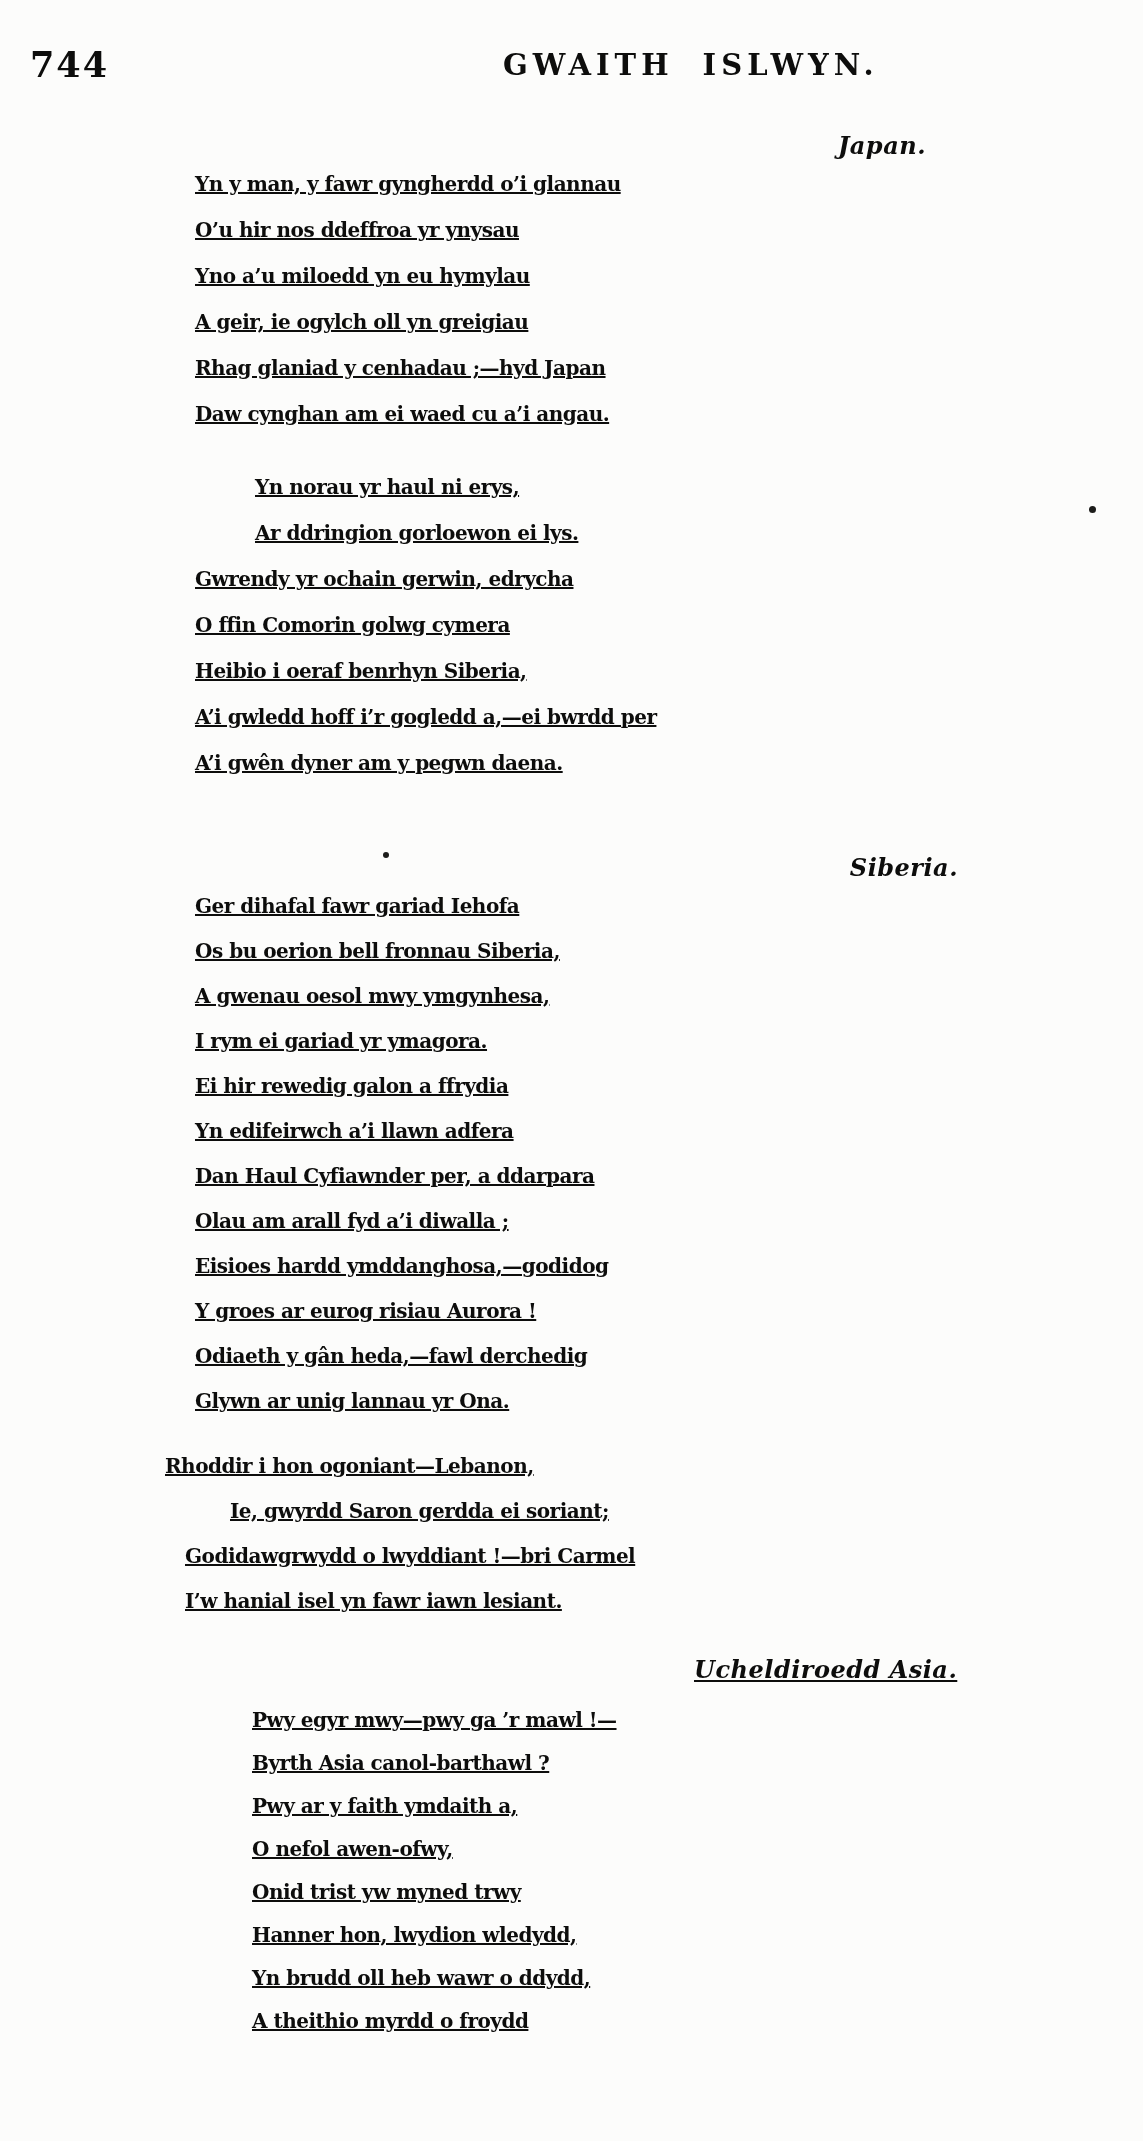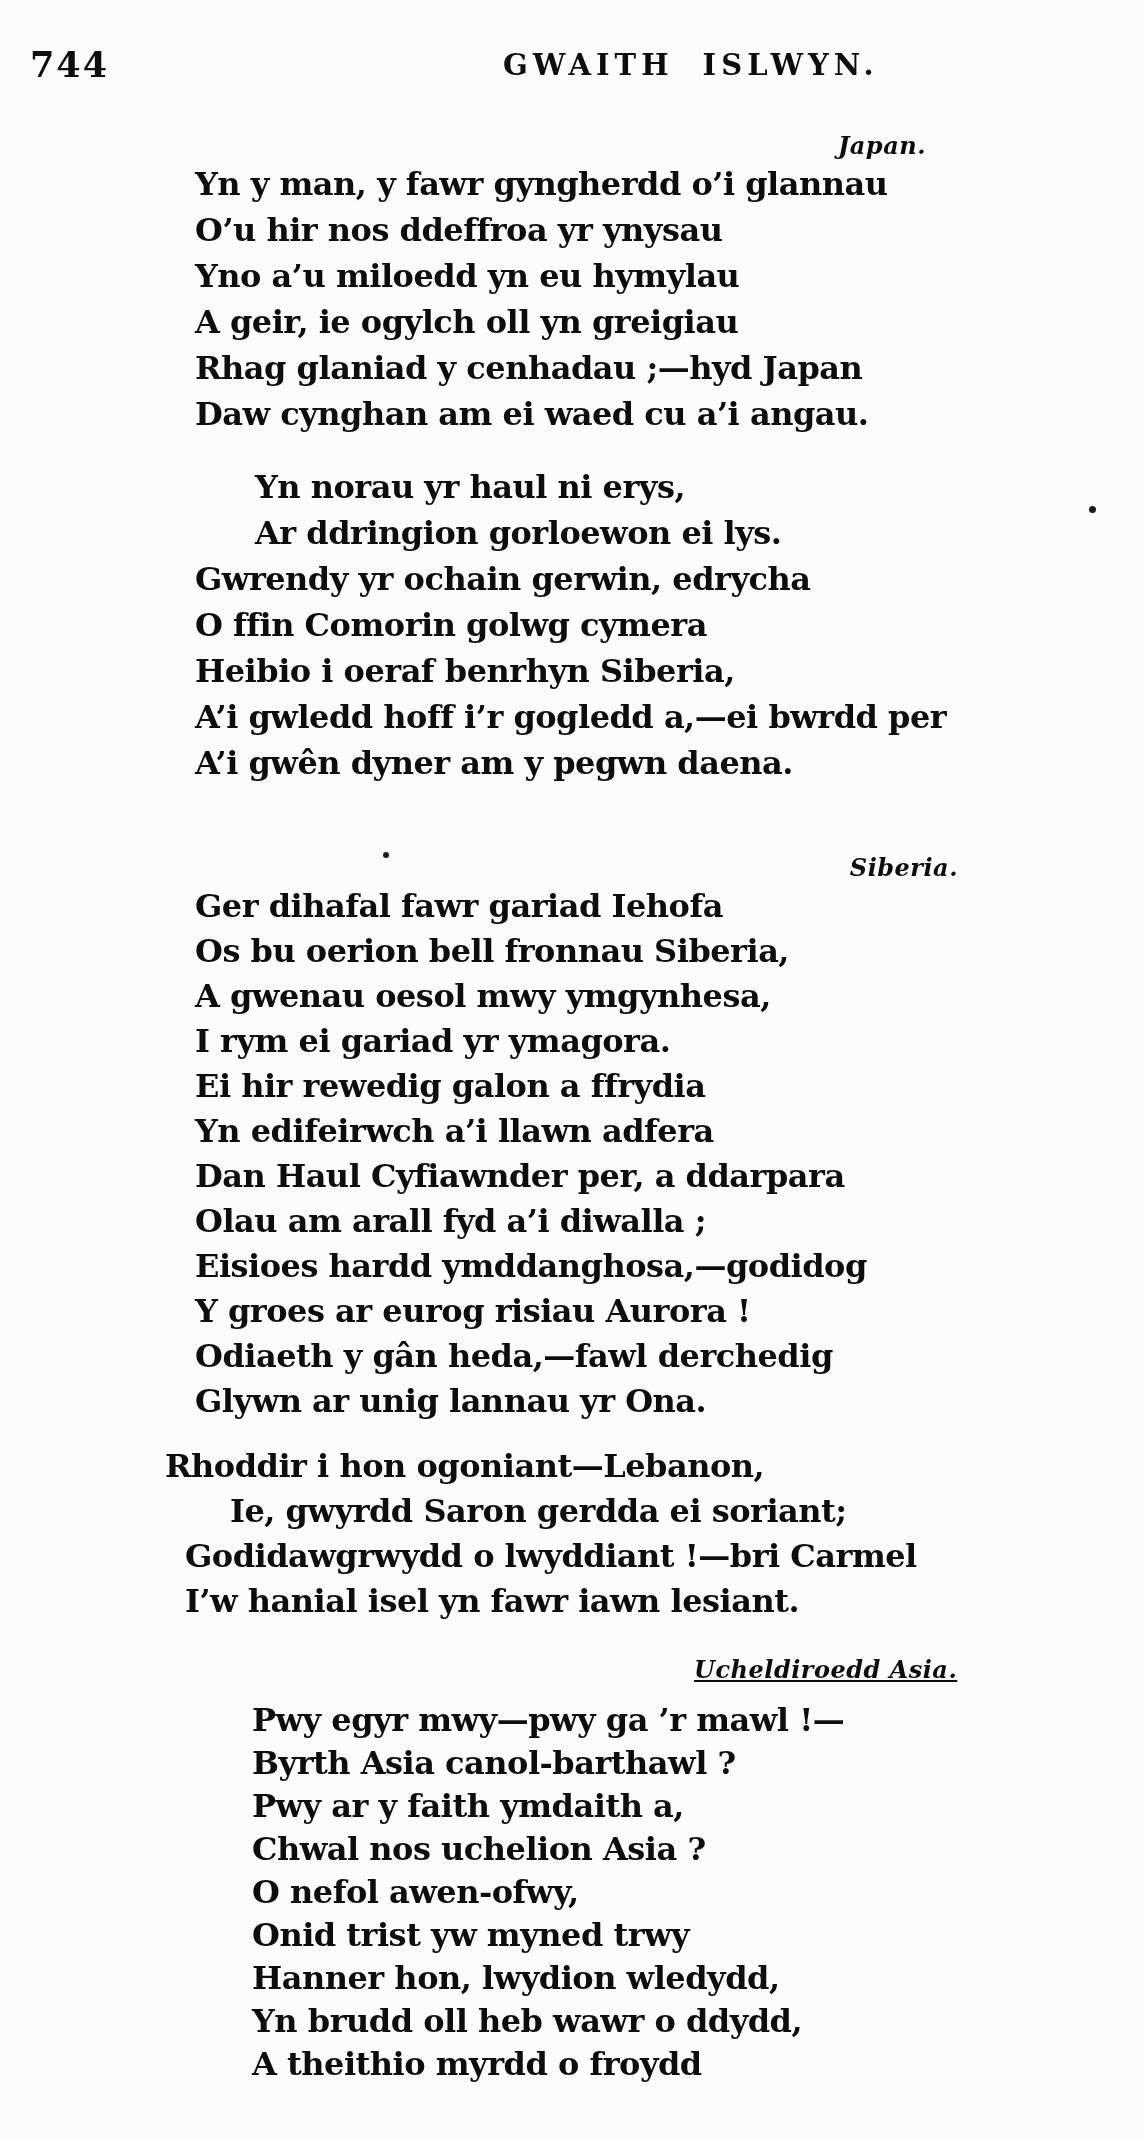--- a/index.html
+++ b/index.html
@@ -41,23 +41,24 @@
     font-weight: bold;
     font-style: italic;
     letter-spacing: 0.5px;
     white-space: nowrap;
   }
   .stanza {
     position: absolute;
   }
   .poem-line {
     white-space: nowrap;
-    font-size: 32px;
+    font-size: 20px;
     font-weight: bold;
     letter-spacing: -0.5px;
+    text-decoration: underline;
   }
   .speck {
     position: absolute;
     background: #1c1c1a;
     border-radius: 50%;
   }
   .speck-1 { left: 1089px; top: 506px; width: 7px; height: 7px; }
   .speck-2 { left: 383px; top: 852px; width: 6px; height: 6px; }
 </style>
 </head>
@@ -105,21 +106,20 @@
         <div class="poem-line">Rhoddir i hon ogoniant—Lebanon,</div>
         <div class="poem-line" style="padding-left: 65px;">Ie, gwyrdd Saron gerdda ei soriant;</div>
         <div class="poem-line" style="padding-left: 20px;">Godidawgrwydd o lwyddiant !—bri Carmel</div>
         <div class="poem-line" style="padding-left: 20px;">I’w hanial isel yn fawr iawn lesiant.</div>
       </div>
       <div class="poem-heading" style="width: 258px; top: 1655px; left: 694px; text-decoration: underline;">Ucheldiroedd Asia.</div>
       <div class="stanza" style="line-height: 43px; top: 1699px; left: 252px;">
         <div class="poem-line">Pwy egyr mwy—pwy ga ’r mawl !—</div>
         <div class="poem-line">Byrth Asia canol-barthawl ?</div>
         <div class="poem-line">Pwy ar y faith ymdaith a,</div>
-        <div class="poem-line">Chwal nos uchelion Asia ?</div>
         <div class="poem-line">O nefol awen-ofwy,</div>
         <div class="poem-line">Onid trist yw myned trwy</div>
         <div class="poem-line">Hanner hon, lwydion wledydd,</div>
         <div class="poem-line">Yn brudd oll heb wawr o ddydd,</div>
         <div class="poem-line">A theithio myrdd o froydd</div>
       </div>
     </main>
 
   <div class="speck speck-1"></div>
   <div class="speck speck-2"></div>

